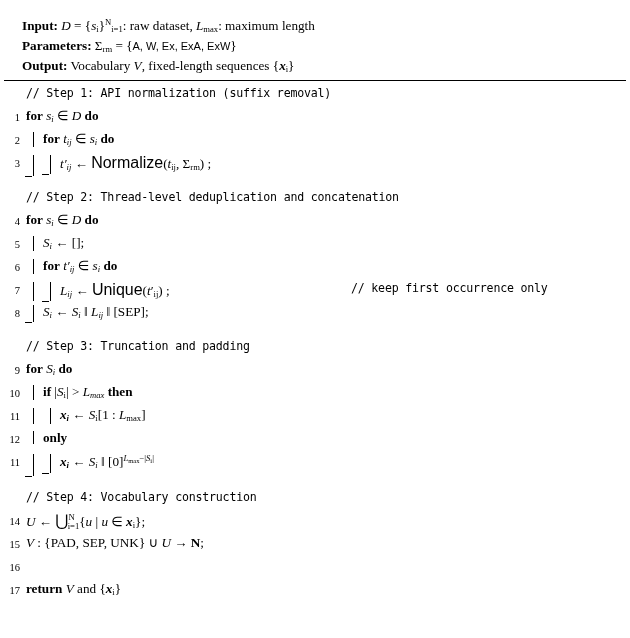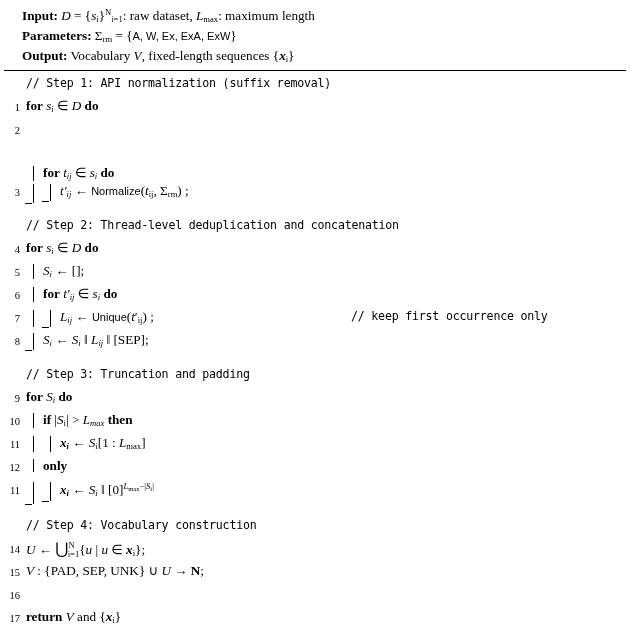--- a/index.html
+++ b/index.html
@@ -12,21 +12,21 @@
     height: 638px;
     font-family: "Liberation Serif", serif;
     color: #000000;
     overflow: hidden;
   }
   .algo {
     position: relative;
     width: 630px;
     height: 503px;
     box-sizing: border-box;
-    padding: 6px 4px 4px 4px;
+    padding: 16px 4px 4px 4px;
     font-size: 13.2px;
     line-height: 1.0;
   }
   
   .hdr {
     margin-left: 18px;
     margin-bottom: 2px;
   }
   .hdr .line {
     padding: 2px 0 3px 0;
@@ -84,21 +84,21 @@
     font-family: "DejaVu Sans Mono", monospace;
     font-size: 11.6px;
     letter-spacing: -0.2px;
   }
   .mono {
     font-family: Liberation Sans, sans-serif;
     font-size: 11px;
   }
   .kw { font-weight: bold; }
   .it { font-style: italic; }
-  .sf { font-family: "Liberation Sans", sans-serif; font-size: 11px; }
+  .sf { font-family: "Liberation Sans", sans-serif; font-size: 16px; }
   .bf { font-weight: bold; }
 
   sub {
     font-size: 8.6px;
     vertical-align: -0.28em;
   }
   sup {
     font-size: 8.6px;
     vertical-align: 0.55em;
   }
@@ -155,21 +155,21 @@
       <span>∈</span>
       <span class="it">D</span>
       <span class="kw">do</span>
     </div>
   </div>
 
   <div>
     <div class="row">
       <div class="num">2</div>
       <div class="body-cell">
-        <div class="bar" style="padding-top:0;margin-top:44px;">
+        <div class="bar" style="padding-top:0;">
           <span class="kw">for</span>
           <span class="it"><span>t</span><sub>ij</sub></span>
           <span>∈</span>
           <span class="it"><span>s</span><sub>i</sub></span>
           <span class="kw">do</span>
         </div>
       </div>
     </div>
     <div class="row">
       <div class="num">3</div>

